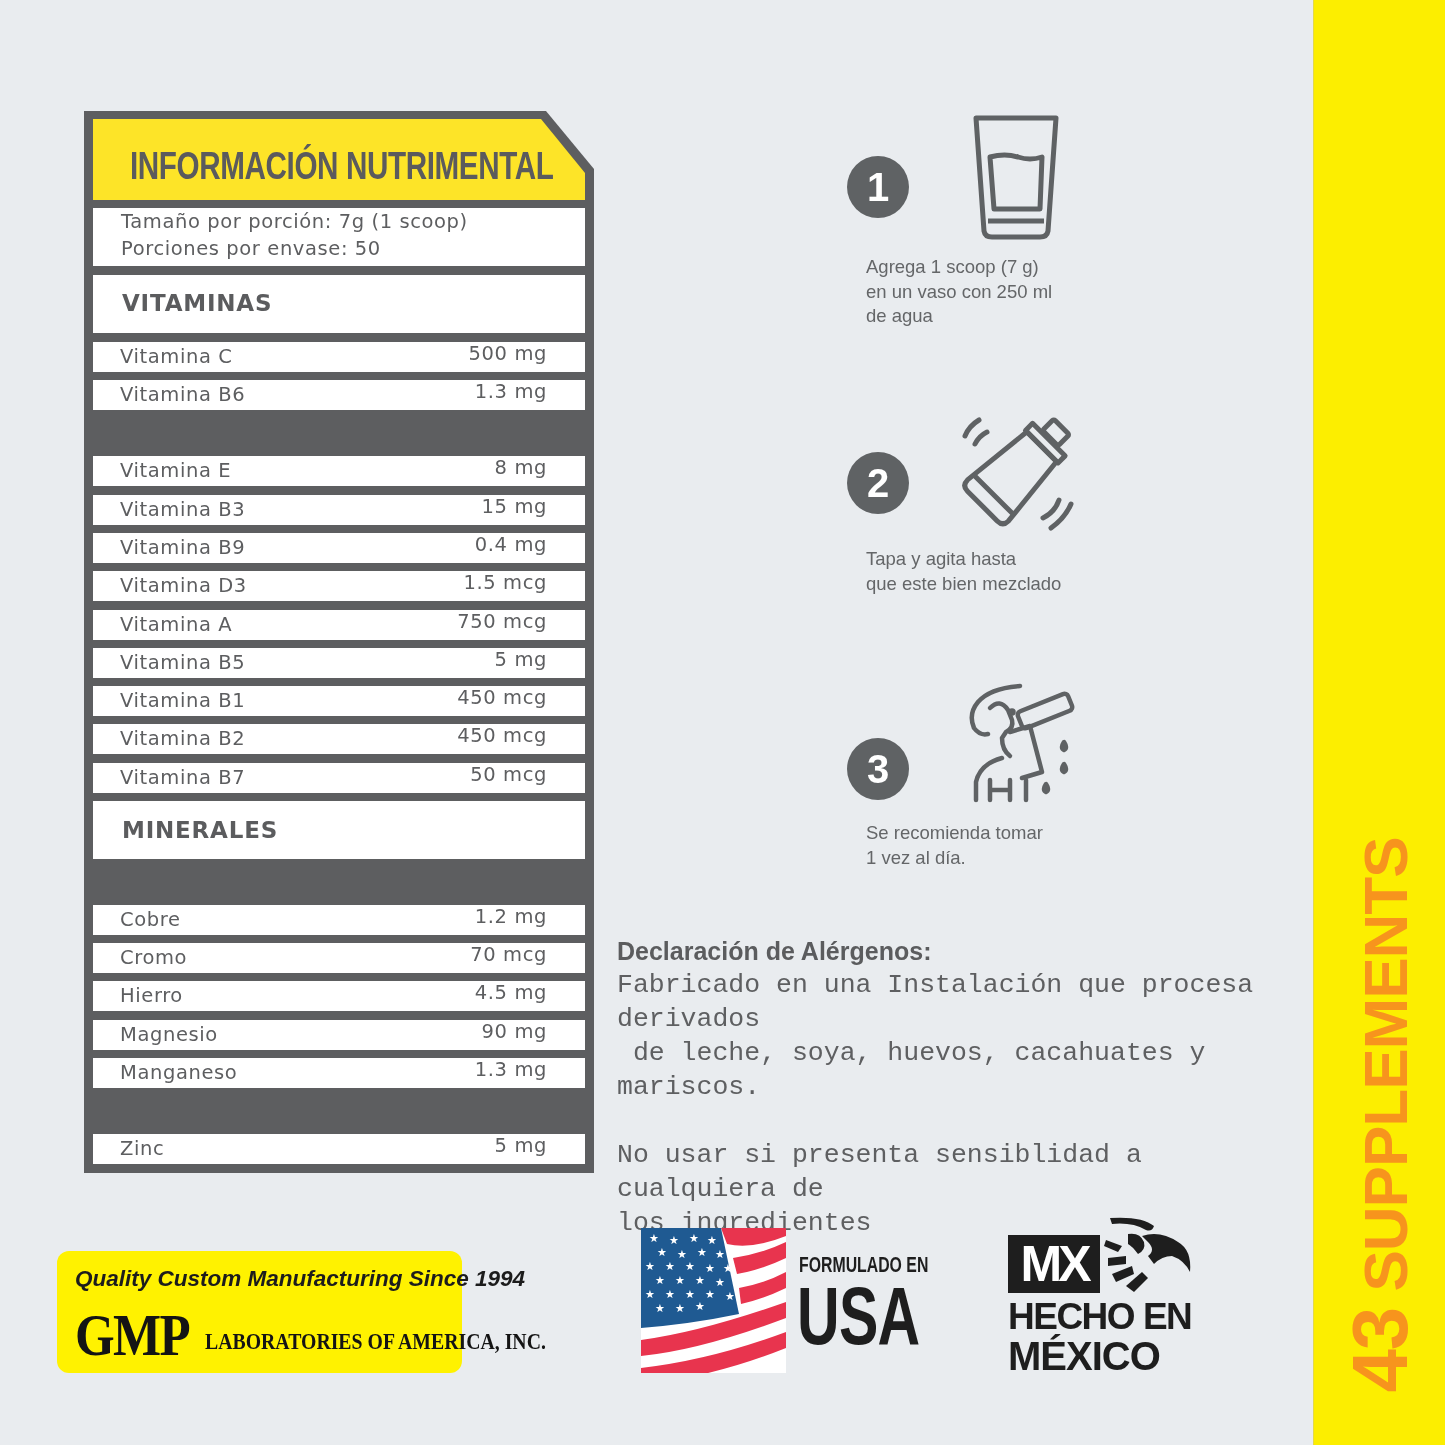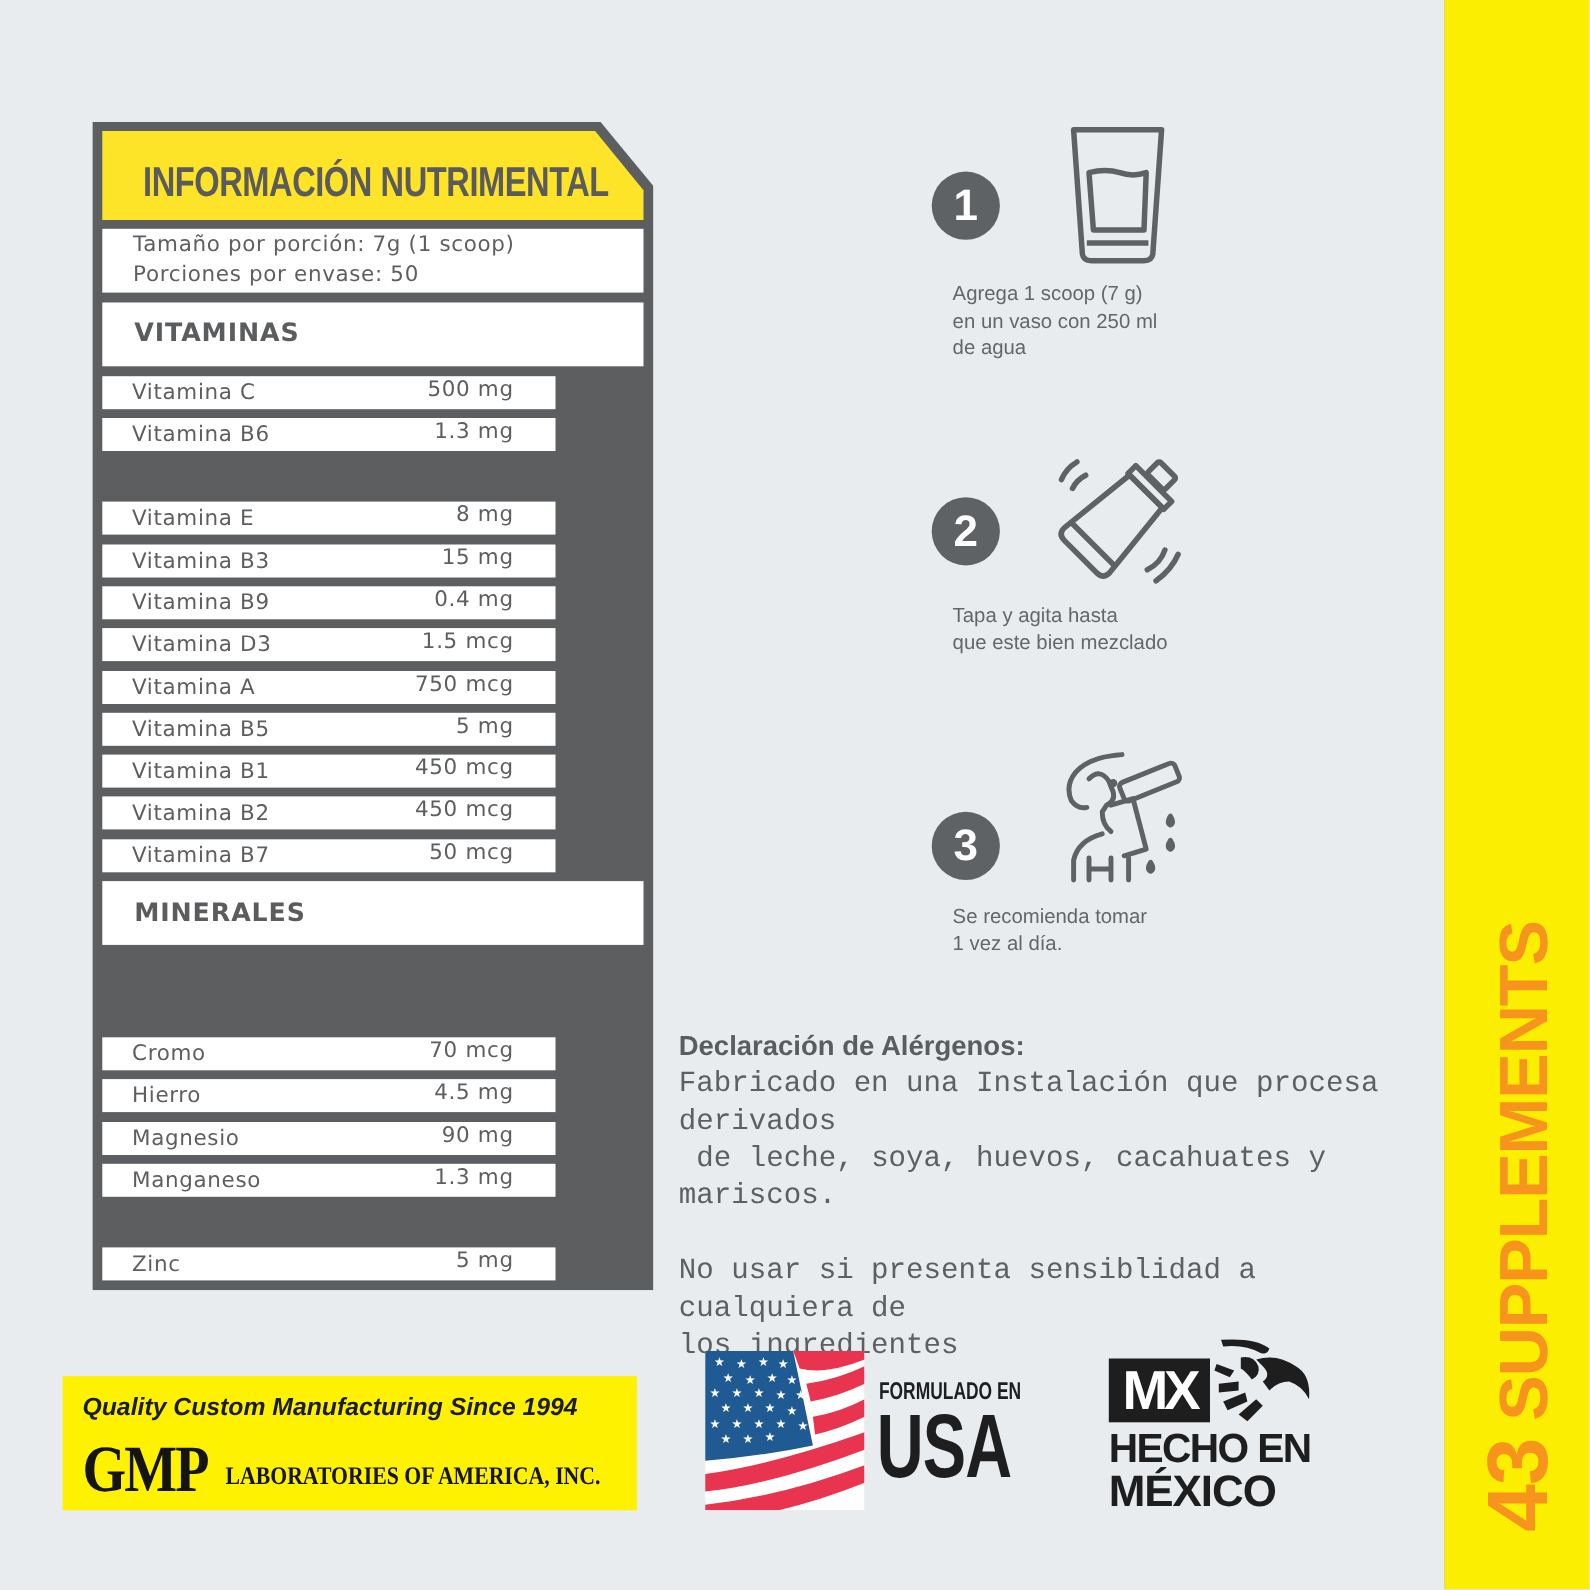--- a/index.html
+++ b/index.html
@@ -8,36 +8,36 @@
 
   
   #panel { left:84px; top:111px; width:510px; height:1062px; }
   #panel svg.frame { position:absolute; left:0; top:0; }
   .panel-title { position:absolute; left:46px; top:34px; font-family:"Liberation Sans", sans-serif; font-weight:700; font-size:38px; letter-spacing:-0.5px; color:#5b5b5d; transform:scaleX(0.78); transform-origin:left center; white-space:nowrap; }
   .serving { position:absolute; left:9px; top:97px; width:492px; height:58px; background:#fff; }
   .serving div { font-size:19.5px; color:#5d5e60; padding-left:28px; line-height:27px; letter-spacing:0.6px; }
   .serving div:first-child { margin-top:0px; }
   .section { position:absolute; left:9px; width:492px; background:#fff; }
   .section span { position:absolute; left:29px; font-weight:700; font-size:23px; color:#5b5c5e; letter-spacing:0.8px; }
-  .row { position:absolute; left:9px; width:412px; height:30px; background:#fff; }
+  .row { position:absolute; left:9px; width:492px; height:30px; background:#fff; }
   .row .name { position:absolute; left:27px; top:3px; font-size:19.5px; color:#5d5e60; letter-spacing:0.6px; }
   .row .val { position:absolute; right:38px; top:0px; font-size:19.5px; color:#5d5e60; letter-spacing:0.6px; }
 
   
   .badge { position:absolute; width:62px; height:62px; border-radius:50%; background:#5f6264; color:#fff; font-family:"Liberation Sans", sans-serif; font-weight:700; font-size:40px; text-align:center; line-height:62px; }
   .step-text { position:absolute; width:300px; text-align:left; font-family:"Liberation Sans", sans-serif; font-weight:400; font-size:18.5px; line-height:24.5px; color:#646668; }
 
   
   #allergens { left:617px; top:934px; width:690px; font-family:"Liberation Sans", sans-serif; }
   #allergens .a-title { font-weight:700; font-size:25px; color:#5b5c5e; line-height:34px; }
   #allergens p { margin:0; font-size:26.5px; color:#5e5f61; line-height:34px; white-space:pre-wrap;font-family:Liberation Mono, monospace; }
   #allergens .gap { height:34px; }
 
   
-  #gmp { left:57px; top:1251px; width:522px; height:122px; background:#fff200; border-radius:0; }
+  #gmp { left:57px; top:1251px; width:405px; height:122px; background:#fff200; border-radius:12px; }
   #gmp .tag { position:absolute; left:18px; top:15px; font-family:"Liberation Sans", sans-serif; font-style:italic; font-weight:700; font-size:22.5px; color:#1c1c1c; white-space:nowrap; }
   #gmp .gmp { position:absolute; left:18px; top:54px; font-family:"Liberation Serif", serif; font-weight:700; font-size:60px; color:#141414; letter-spacing:-2px; transform:scaleX(0.85); transform-origin:left top; line-height:60px; }
   #gmp .labs { position:absolute; left:148px; top:78px; font-family:"Liberation Serif", serif; font-weight:700; font-size:23px; color:#141414; transform:scaleX(0.86); transform-origin:left top; white-space:nowrap; }
 
   
   #usa-flag { left:641px; top:1228px; width:145px; height:145px; overflow:hidden; }
   .usa-small { left:799px; top:1252px; font-family:"Liberation Sans", sans-serif; font-weight:700; font-size:22px; color:#1e1e1e; transform:scaleX(0.72); transform-origin:left top; white-space:nowrap; }
   .usa-big { left:797px; top:1275px; font-family:"Liberation Sans", sans-serif; font-weight:700; font-size:82px; color:#1e1e1e; transform:scaleX(0.72); transform-origin:left top; line-height:82px; letter-spacing:-1px; }
 
   
@@ -114,20 +114,24 @@
     </div>
   <div class="row" style="top:652px">
       <span class="name">Vitamina B7</span>
       <span class="val">50 mcg</span>
     </div>
 
   <div class="section" style="top:690px;height:58px;">
     <span style="top:16px;">MINERALES</span>
   </div>
 
+  <div class="row" style="top:794px">
+      <span class="name">Cobre</span>
+      <span class="val">1.2 mg</span>
+    </div>
   <div class="row" style="top:832px">
       <span class="name">Cromo</span>
       <span class="val">70 mcg</span>
     </div>
   <div class="row" style="top:870px">
       <span class="name">Hierro</span>
       <span class="val">4.5 mg</span>
     </div>
   <div class="row" style="top:909px">
       <span class="name">Magnesio</span>

